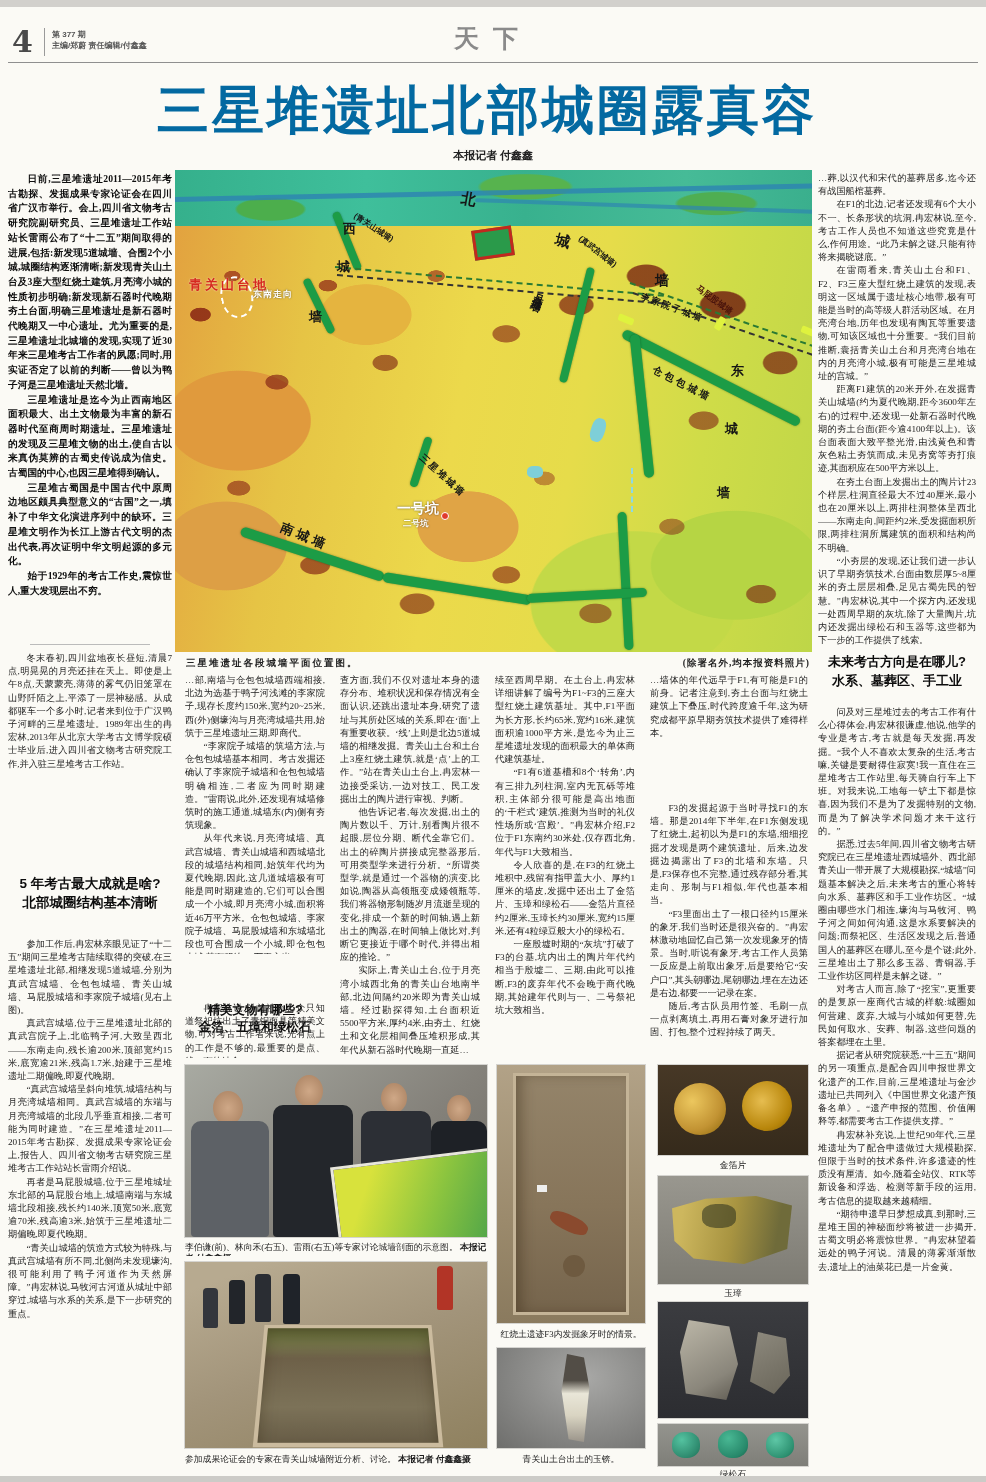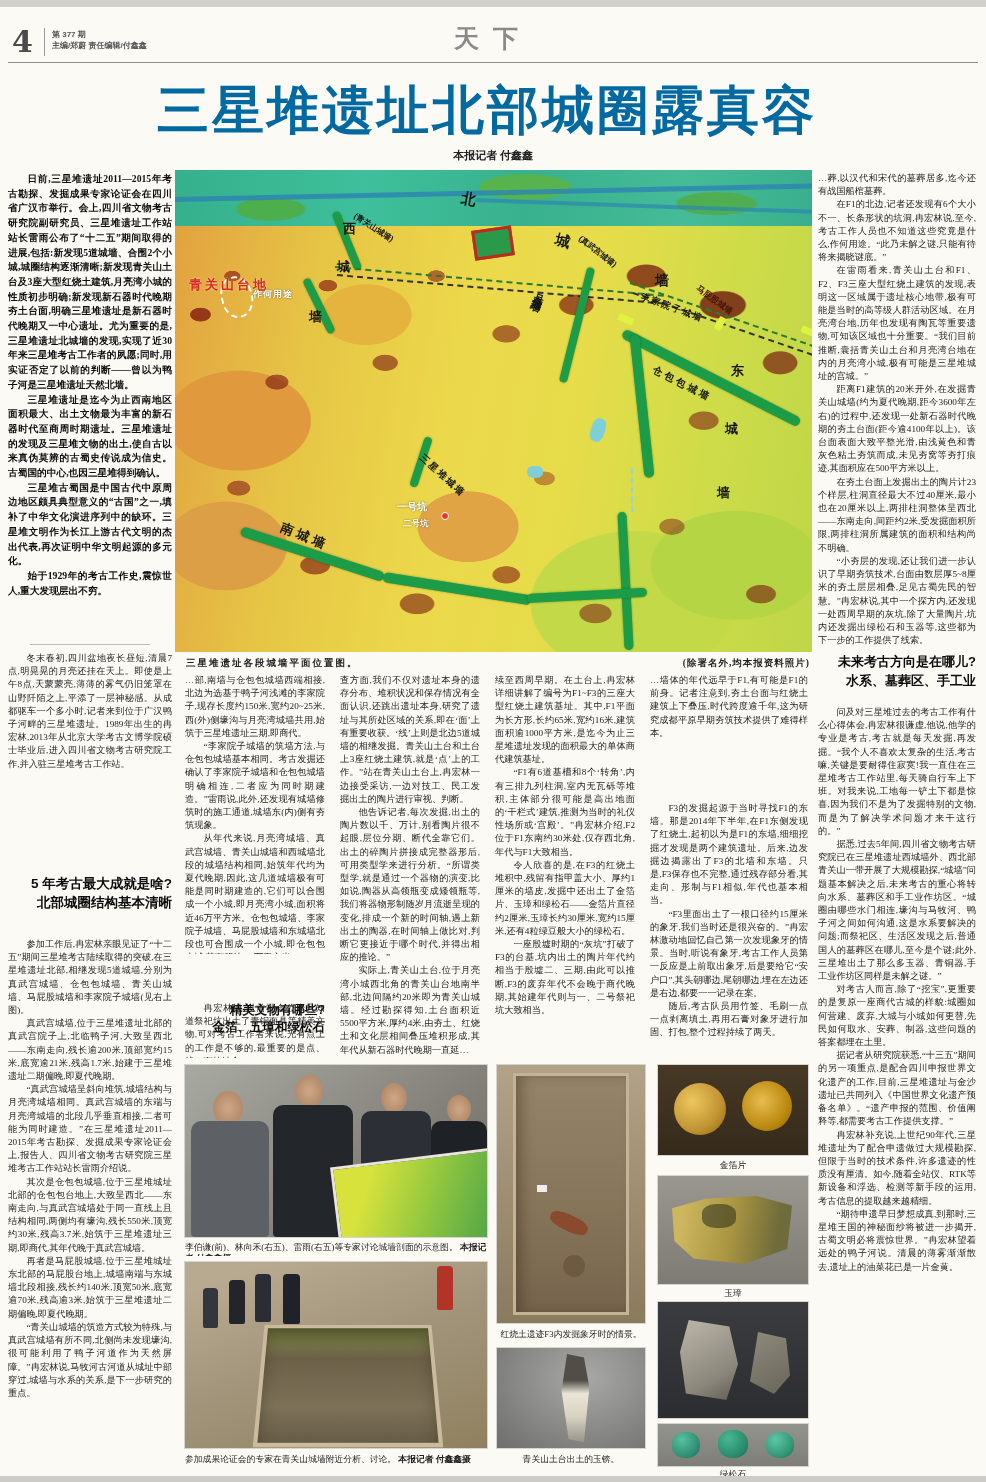--- a/index.html
+++ b/index.html
@@ -20,21 +20,21 @@
   .mast-rule{position:absolute;left:8px;top:62px;width:970px;height:1px;background:#8f8f8f;}
 
   
   .headline{position:absolute;left:12px;top:76px;width:950px;text-align:center;font-size:52px;font-weight:900;color:#0369a1;letter-spacing:3px;font-family:"Liberation Sans",sans-serif;}
   .byline{position:absolute;left:0;top:148px;width:986px;text-align:center;font-size:11px;font-weight:700;color:#222;}
 
   
   .txt{position:absolute;overflow:hidden;text-align:justify;color:#1d1d1d;font-size:9.2px;line-height:13.2px;}
   .txt p{margin:0;text-indent:2em;}
   .lead{font-size:9.7px;line-height:14.7px;font-weight:700;color:#0e0e0e;}
-  .subhead{position:absolute;text-align:right;font-weight:800;color:#0c0c0c;font-family:"Liberation Sans",sans-serif;overflow:hidden;}
+  .subhead{position:absolute;text-align:center;font-weight:800;color:#0c0c0c;font-family:"Liberation Sans",sans-serif;overflow:hidden;}
   .subhead .l1{font-size:13.5px;line-height:19px;}
   .subhead .l2{font-size:13.5px;line-height:19px;}
   .col-div{position:absolute;left:30px;top:644px;width:120px;height:1px;background:#bbb;}
 
   
   .map{position:absolute;left:175px;top:170px;width:637px;height:482px;overflow:hidden;
     background:
       radial-gradient(140px 90px at 88% 82%, #b6d544 0 60%, rgba(0,0,0,0) 61%),
       radial-gradient(170px 120px at 72% 90%, #c3d947 0 60%, rgba(0,0,0,0) 61%),
       radial-gradient(130px 90px at 10% 52%, #e09a3d 0 55%, rgba(0,0,0,0) 56%),
@@ -127,21 +127,20 @@
     <p>冬末春初,四川盆地夜长昼短,清晨7点,明晃晃的月亮还挂在天上。即使是上午8点,天蒙蒙亮,薄薄的雾气仍旧笼罩在山野阡陌之上,平添了一层神秘感。从成都驱车一个多小时,记者来到位于广汉鸭子河畔的三星堆遗址。1989年出生的冉宏林,2013年从北京大学考古文博学院硕士毕业后,进入四川省文物考古研究院工作,并入驻三星堆考古工作站。</p>
   </div>
   <div class="subhead" style="left:8px;top:874px;width:164px;height:60px;">
     <div class="l1">5 年考古最大成就是啥?</div>
     <div class="l2">北部城圈结构基本清晰</div>
   </div>
   <div class="txt" style="left:8px;top:938px;width:164px;height:534px;">
     <p>参加工作后,冉宏林亲眼见证了“十二五”期间三星堆考古陆续取得的突破,在三星堆遗址北部,相继发现5道城墙,分别为真武宫城墙、仓包包城墙、青关山城墙、马屁股城墙和李家院子城墙(见右上图)。</p>
     <p>真武宫城墙,位于三星堆遗址北部的真武宫院子上,北临鸭子河,大致呈西北——东南走向,残长逾200米,顶部宽约15米,底宽逾21米,残高1.7米,始建于三星堆遗址二期偏晚,即夏代晚期。</p>
     <p>“真武宫城墙呈斜向堆筑,城墙结构与月亮湾城墙相同。真武宫城墙的东端与月亮湾城墙的北段几乎垂直相接,二者可能为同时建造。”在三星堆遗址2011—2015年考古勘探、发掘成果专家论证会上,报告人、四川省文物考古研究院三星堆考古工作站站长雷雨介绍说。</p>
-    <p>其次是仓包包城墙,位于三星堆城址北部的仓包包台地上,大致呈西北——东南走向,与真武宫城墙处于同一直线上且结构相同,两侧均有壕沟,残长550米,顶宽约30米,残高3.7米,始筑于三星堆遗址三期,即商代,其年代晚于真武宫城墙。</p>
     <p>再者是马屁股城墙,位于三星堆城址东北部的马屁股台地上,城墙南端与东城墙北段相接,残长约140米,顶宽50米,底宽逾70米,残高逾3米,始筑于三星堆遗址二期偏晚,即夏代晚期。</p>
     <p>“青关山城墙的筑造方式较为特殊,与真武宫城墙有所不同,北侧尚未发现壕沟,很可能利用了鸭子河道作为天然屏障。”冉宏林说,马牧河古河道从城址中部穿过,城墙与水系的关系,是下一步研究的重点。</p>
   </div>
 
   <div class="map">
     <div class="blotch"></div>
     <div class="river">
       <div class="river-line"></div>
       <div class="river-line2"></div>
     </div>
@@ -169,34 +168,34 @@
     <div class="pond" style="left:352px;top:296px;width:16px;height:12px;"></div>
     <div class="tomb" style="left:46px;top:106px;width:28px;height:38px;transform:rotate(-10deg);"></div>
     <div class="pitdot" style="left:266px;top:342px;"></div>
 
     <span class="mlabel" style="left:286px;top:20px;font-size:15px;transform:rotate(10deg);">北</span>
     <span class="mlabel" style="left:380px;top:62px;font-size:15px;transform:rotate(14deg);">城</span>
     <span class="mlabel" style="left:480px;top:102px;font-size:14px;">墙</span>
     <span class="mlabel" style="left:176px;top:52px;font-size:8px;transform:rotate(33deg);">(青关山城墙)</span>
     <span class="mlabel" style="left:400px;top:76px;font-size:8px;transform:rotate(38deg);">(真武宫城墙)</span>
     <span class="mlabel red" style="left:14px;top:106px;font-size:13px;letter-spacing:3px;">青关山台地</span>
-    <span class="mlabel white" style="left:78px;top:118px;font-size:9px;letter-spacing:1px;">作何用途</span>
+    <span class="mlabel white" style="left:78px;top:118px;font-size:9px;letter-spacing:1px;">东南走向</span>
     <span class="mlabel" style="left:168px;top:50px;font-size:13px;">西</span>
     <span class="mlabel" style="left:162px;top:88px;font-size:13px;">城</span>
     <span class="mlabel" style="left:134px;top:138px;font-size:13px;">墙</span>
     <span class="mlabel vert" style="left:360px;top:116px;font-size:10.5px;transform:rotate(20deg);">月亮湾城墙</span>
     <span class="mlabel" style="left:466px;top:120px;font-size:9px;transform:rotate(20deg);transform-origin:left;letter-spacing:2px;">李家院子城墙</span>
     <span class="mlabel" style="left:478px;top:192px;font-size:10px;transform:rotate(27deg);transform-origin:left;letter-spacing:3px;">仓包包城墙</span>
     <span class="mlabel" style="left:522px;top:112px;font-size:8.5px;transform:rotate(36deg);transform-origin:left;color:#4a140c;">马屁股城墙</span>
     <span class="mlabel" style="left:556px;top:192px;font-size:13px;">东</span>
     <span class="mlabel" style="left:550px;top:250px;font-size:13px;">城</span>
     <span class="mlabel" style="left:542px;top:314px;font-size:13px;">墙</span>
     <span class="mlabel" style="left:106px;top:348px;font-size:13px;transform:rotate(22deg);transform-origin:left;letter-spacing:4px;">南城墙</span>
     <span class="mlabel" style="left:246px;top:280px;font-size:9.5px;transform:rotate(42deg);transform-origin:left;letter-spacing:2px;">三星堆城墙</span>
-    <span class="mlabel white" style="left:222px;top:330px;font-size:10px;">一号坑</span>
+    <span class="mlabel white" style="left:222px;top:330px;font-size:14px;">一号坑</span>
     <span class="mlabel white" style="left:228px;top:348px;font-size:8.5px;">二号坑</span>
   </div>
   <div class="mapcap-l">三星堆遗址各段城墙平面位置图。</div>
   <div class="mapcap-r">(除署名外,均本报资料照片)</div>
 
   <div class="txt" style="left:818px;top:172px;width:158px;height:476px;">
     <p style="text-indent:0;">…葬,以汉代和宋代的墓葬居多,迄今还有战国船棺墓葬。</p>
     <p>在F1的北边,记者还发现有6个大小不一、长条形状的坑洞,冉宏林说,至今,考古工作人员也不知道这些究竟是什么,作何用途。“此乃未解之谜,只能有待将来揭晓谜底。”</p>
     <p>在雷雨看来,青关山土台和F1、F2、F3三座大型红烧土建筑的发现,表明这一区域属于遗址核心地带,极有可能是当时的高等级人群活动区域。在月亮湾台地,历年也发现有陶瓦等重要遗物,可知该区域也十分重要。“我们目前推断,囊括青关山土台和月亮湾台地在内的月亮湾小城,极有可能是三星堆城址的宫城。”</p>
     <p>距离F1建筑的20米开外,在发掘青关山城墙(约为夏代晚期,距今3600年左右)的过程中,还发现一处新石器时代晚期的夯土台面(距今逾4100年以上)。该台面表面大致平整光滑,由浅黄色和青灰色粘土夯筑而成,未见夯窝等夯打痕迹,其面积应在500平方米以上。</p>

